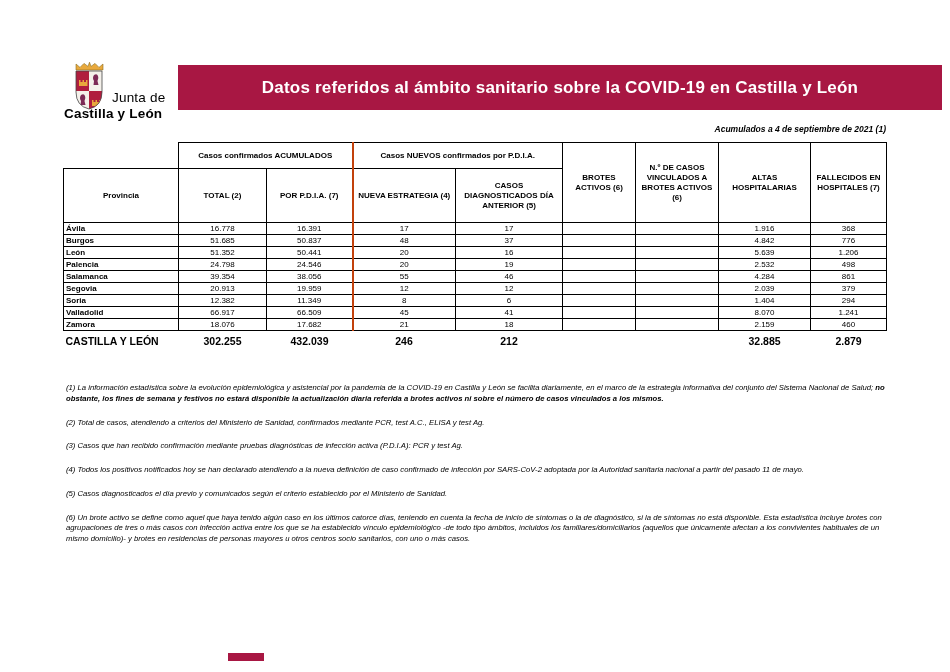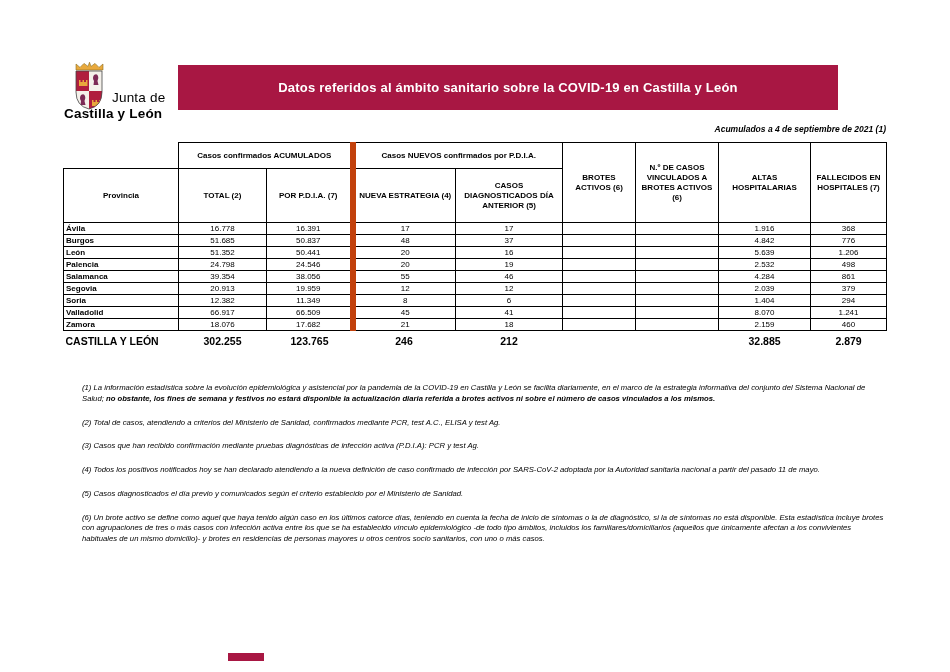--- a/index.html
+++ b/index.html
@@ -7,43 +7,43 @@
   html,body { margin:0; padding:0; background:#fff; }
   body { width:950px; height:672px; font-family:"Liberation Sans", sans-serif; color:var(--ink); position:relative; overflow:hidden; }
 
   
   .logo { position:absolute; left:64px; top:58px; width:150px; height:70px; }
   .logo svg { position:absolute; left:4px; top:2px; }
   .logo .t1 { position:absolute; left:48px; top:32px; font-size:13.5px; font-weight:normal; letter-spacing:.2px; }
   .logo .t2 { position:absolute; left:0px;  top:48px; font-size:13.5px; font-weight:bold; letter-spacing:.2px; }
 
   
-  .banner { position:absolute; left:178px; top:65px; width:660px; height:45px;
+  .banner { position:absolute; left:178px; top:65px; width:764px; height:45px;
             background:var(--brand); color:#fff; display:flex; align-items:center; justify-content:center;
-            font-weight:bold; font-size:13px; letter-spacing:.2px; }
+            font-weight:bold; font-size:17px; letter-spacing:.2px; }
 
   .date-note { position:absolute; right:64px; top:124px; font-size:8.5px; font-style:italic; font-weight:bold; }
 
   
   .table-wrap { position:absolute; left:63px; top:142px; width:823px; }
   table { border-collapse:collapse; width:823px; table-layout:fixed; }
   th, td { border:1px solid #000; padding:0 2px; overflow:hidden; }
   thead th { font-weight:bold; font-size:8px; text-align:center; vertical-align:middle; line-height:1.25; }
   tr.group-row th { height:26px; }
   tr.main-row th  { height:54px; }
   th.corner { border:none; background:#fff; }
   tbody td { height:12px; font-size:8px; text-align:center; vertical-align:middle; line-height:1; }
   tbody td.prov { text-align:left; font-weight:bold; }
-  .thickL { border-left:6px solid #c2410c; }
+  .thickL { border-left:2px solid #c2410c; }
   tfoot td { border:none; font-weight:bold; font-size:10.5px; height:20px; text-align:center; vertical-align:middle; }
   tfoot td.prov { text-align:left; font-size:10.5px; }
 
   
   .footnotes { position:absolute; left:66px; top:383px; width:822px; font-size:7.7px; font-style:italic; }
-  .footnotes p { margin:0 0 13px 16px; line-height:1.4; }
+  .footnotes p { margin:0 0 13px 0; line-height:1.4; }
   .footnotes b { font-weight:bold; }
 
   .red-bar { position:absolute; left:228px; top:653px; width:36px; height:8px; background:var(--brand); }
 </style>
 </head>
 <body>
 
 <div class="page">
 
   <div class="logo">
@@ -207,21 +207,21 @@
             <td></td>
             <td></td>
             <td>2.159</td>
             <td>460</td>
           </tr>
         </tbody>
       <tfoot>
         <tr>
           <td class="prov">CASTILLA Y LEÓN</td>
           <td>302.255</td>
-          <td>123.765</td>
+          <td>432.039</td>
           <td>246</td>
           <td>212</td>
           <td></td>
           <td></td>
           <td>32.885</td>
           <td>2.879</td>
         </tr>
       </tfoot>
     </table>
   </div>

